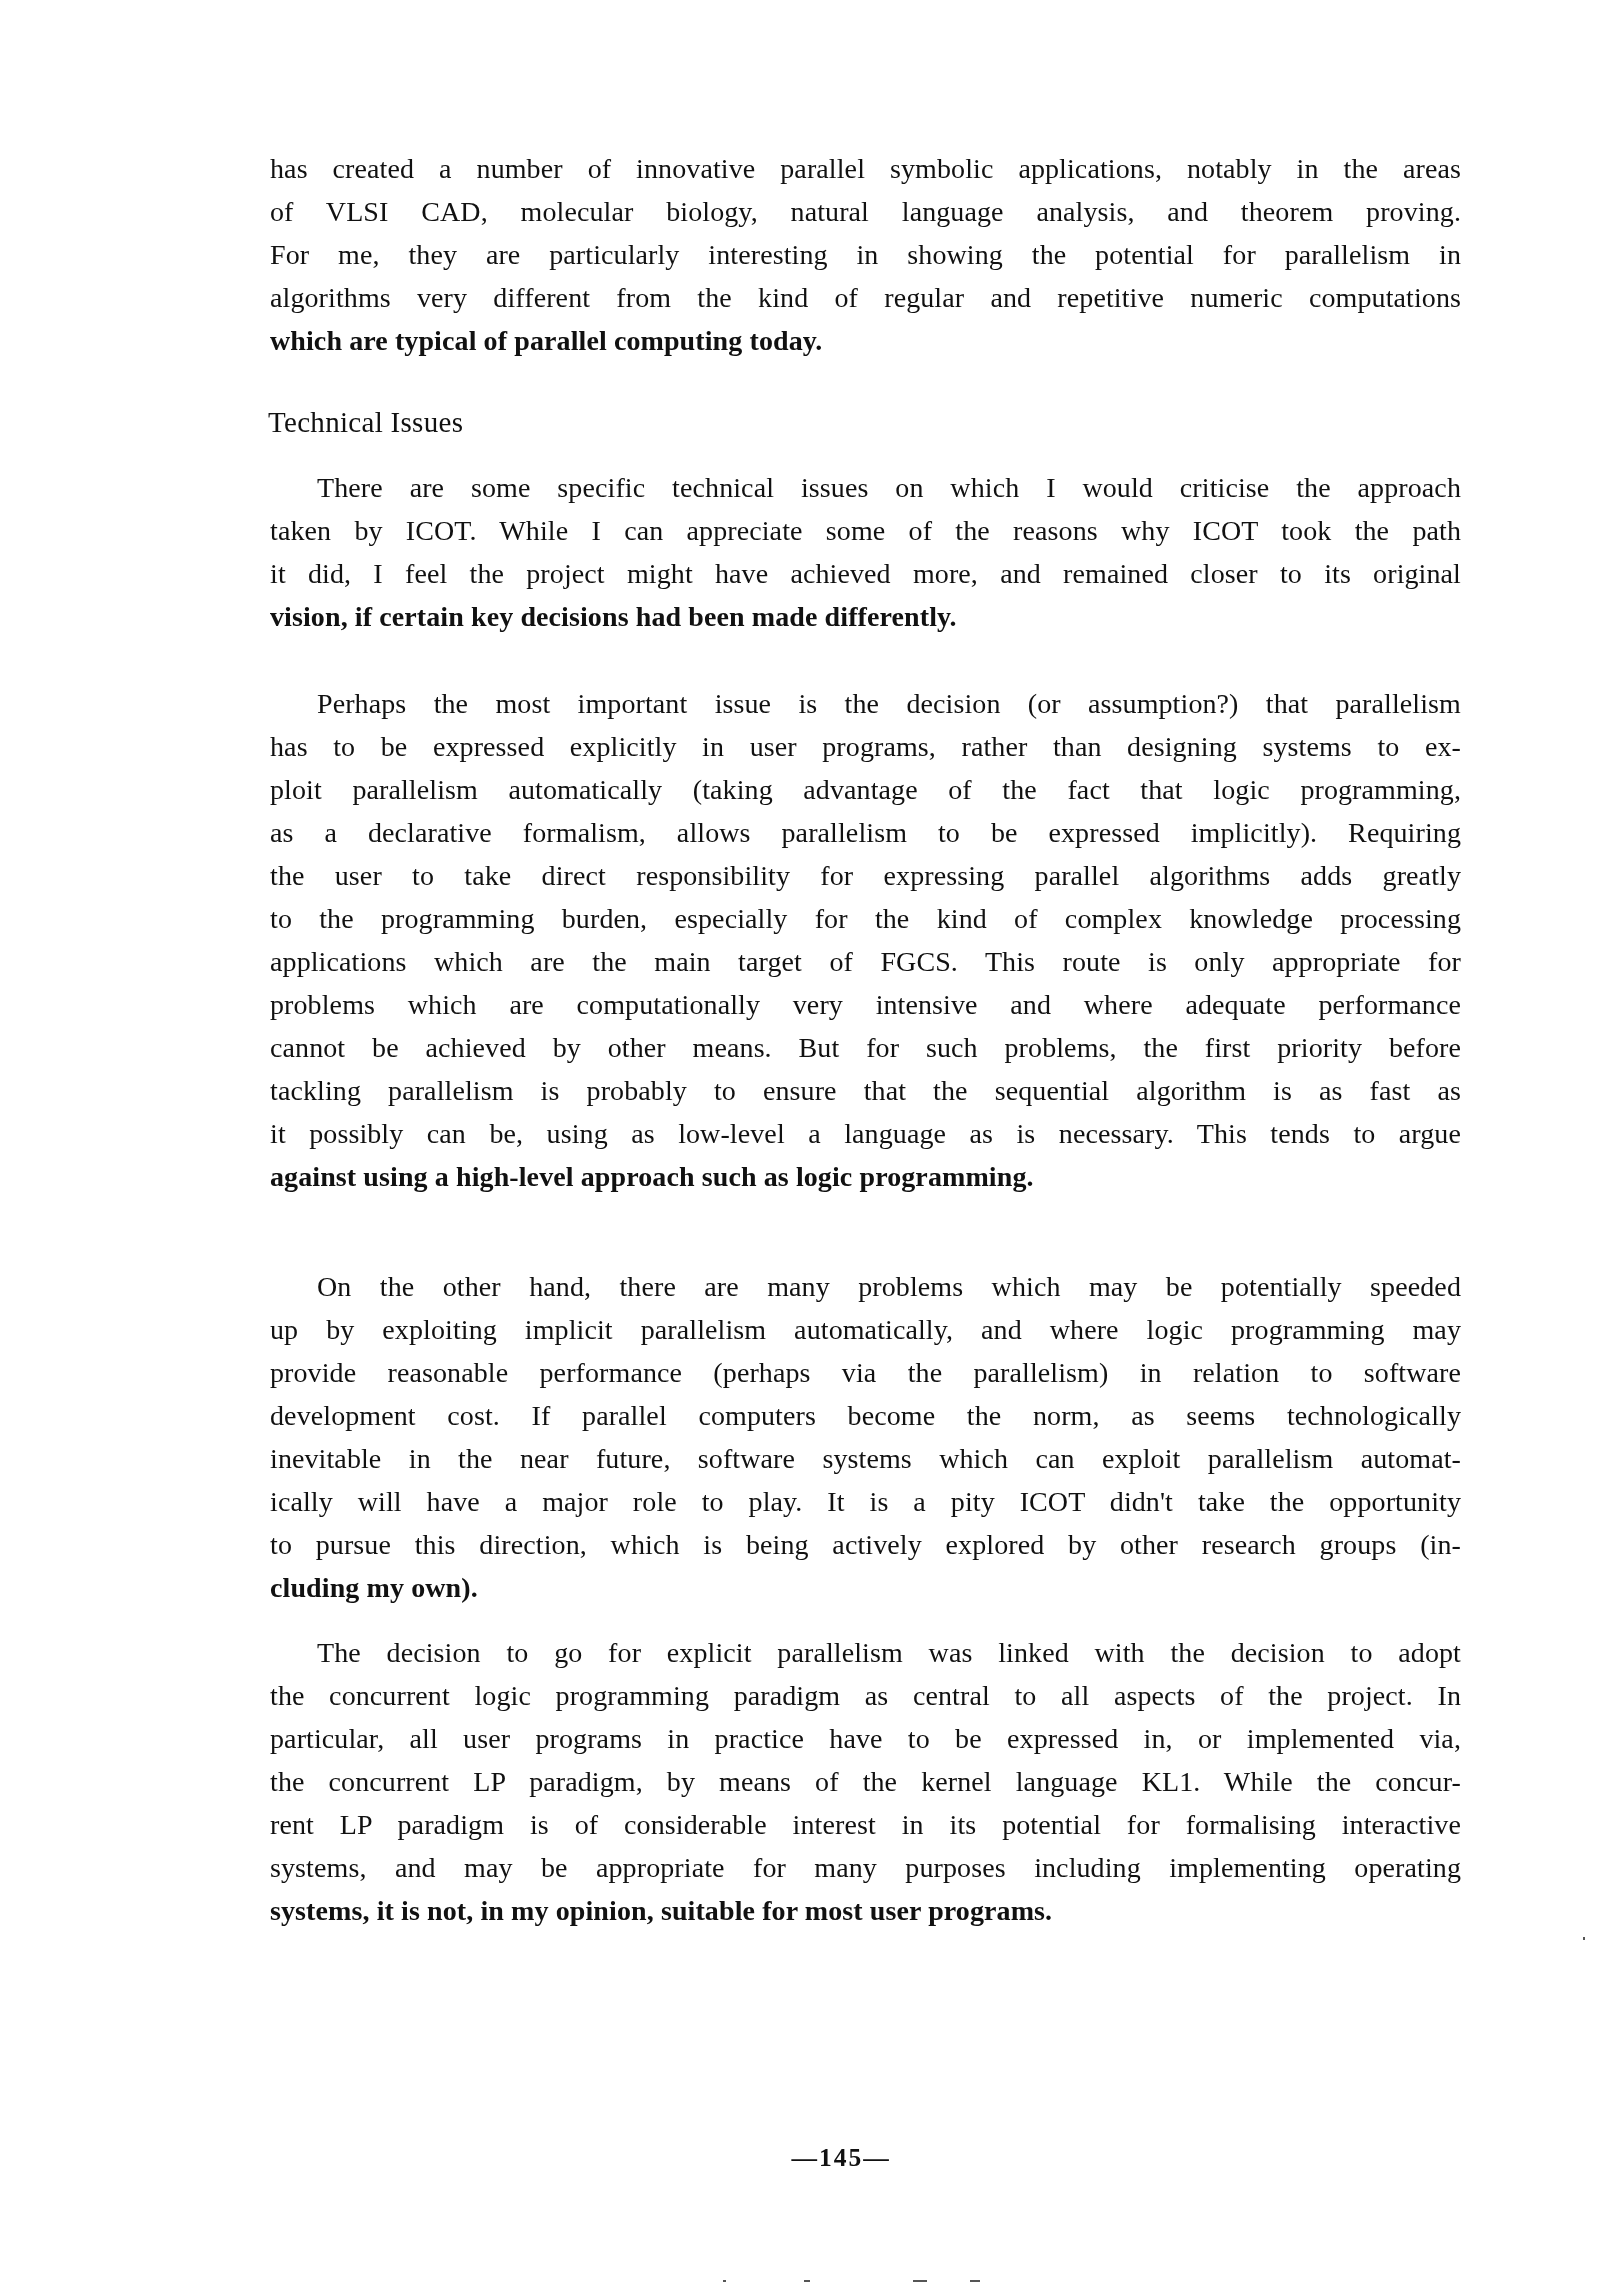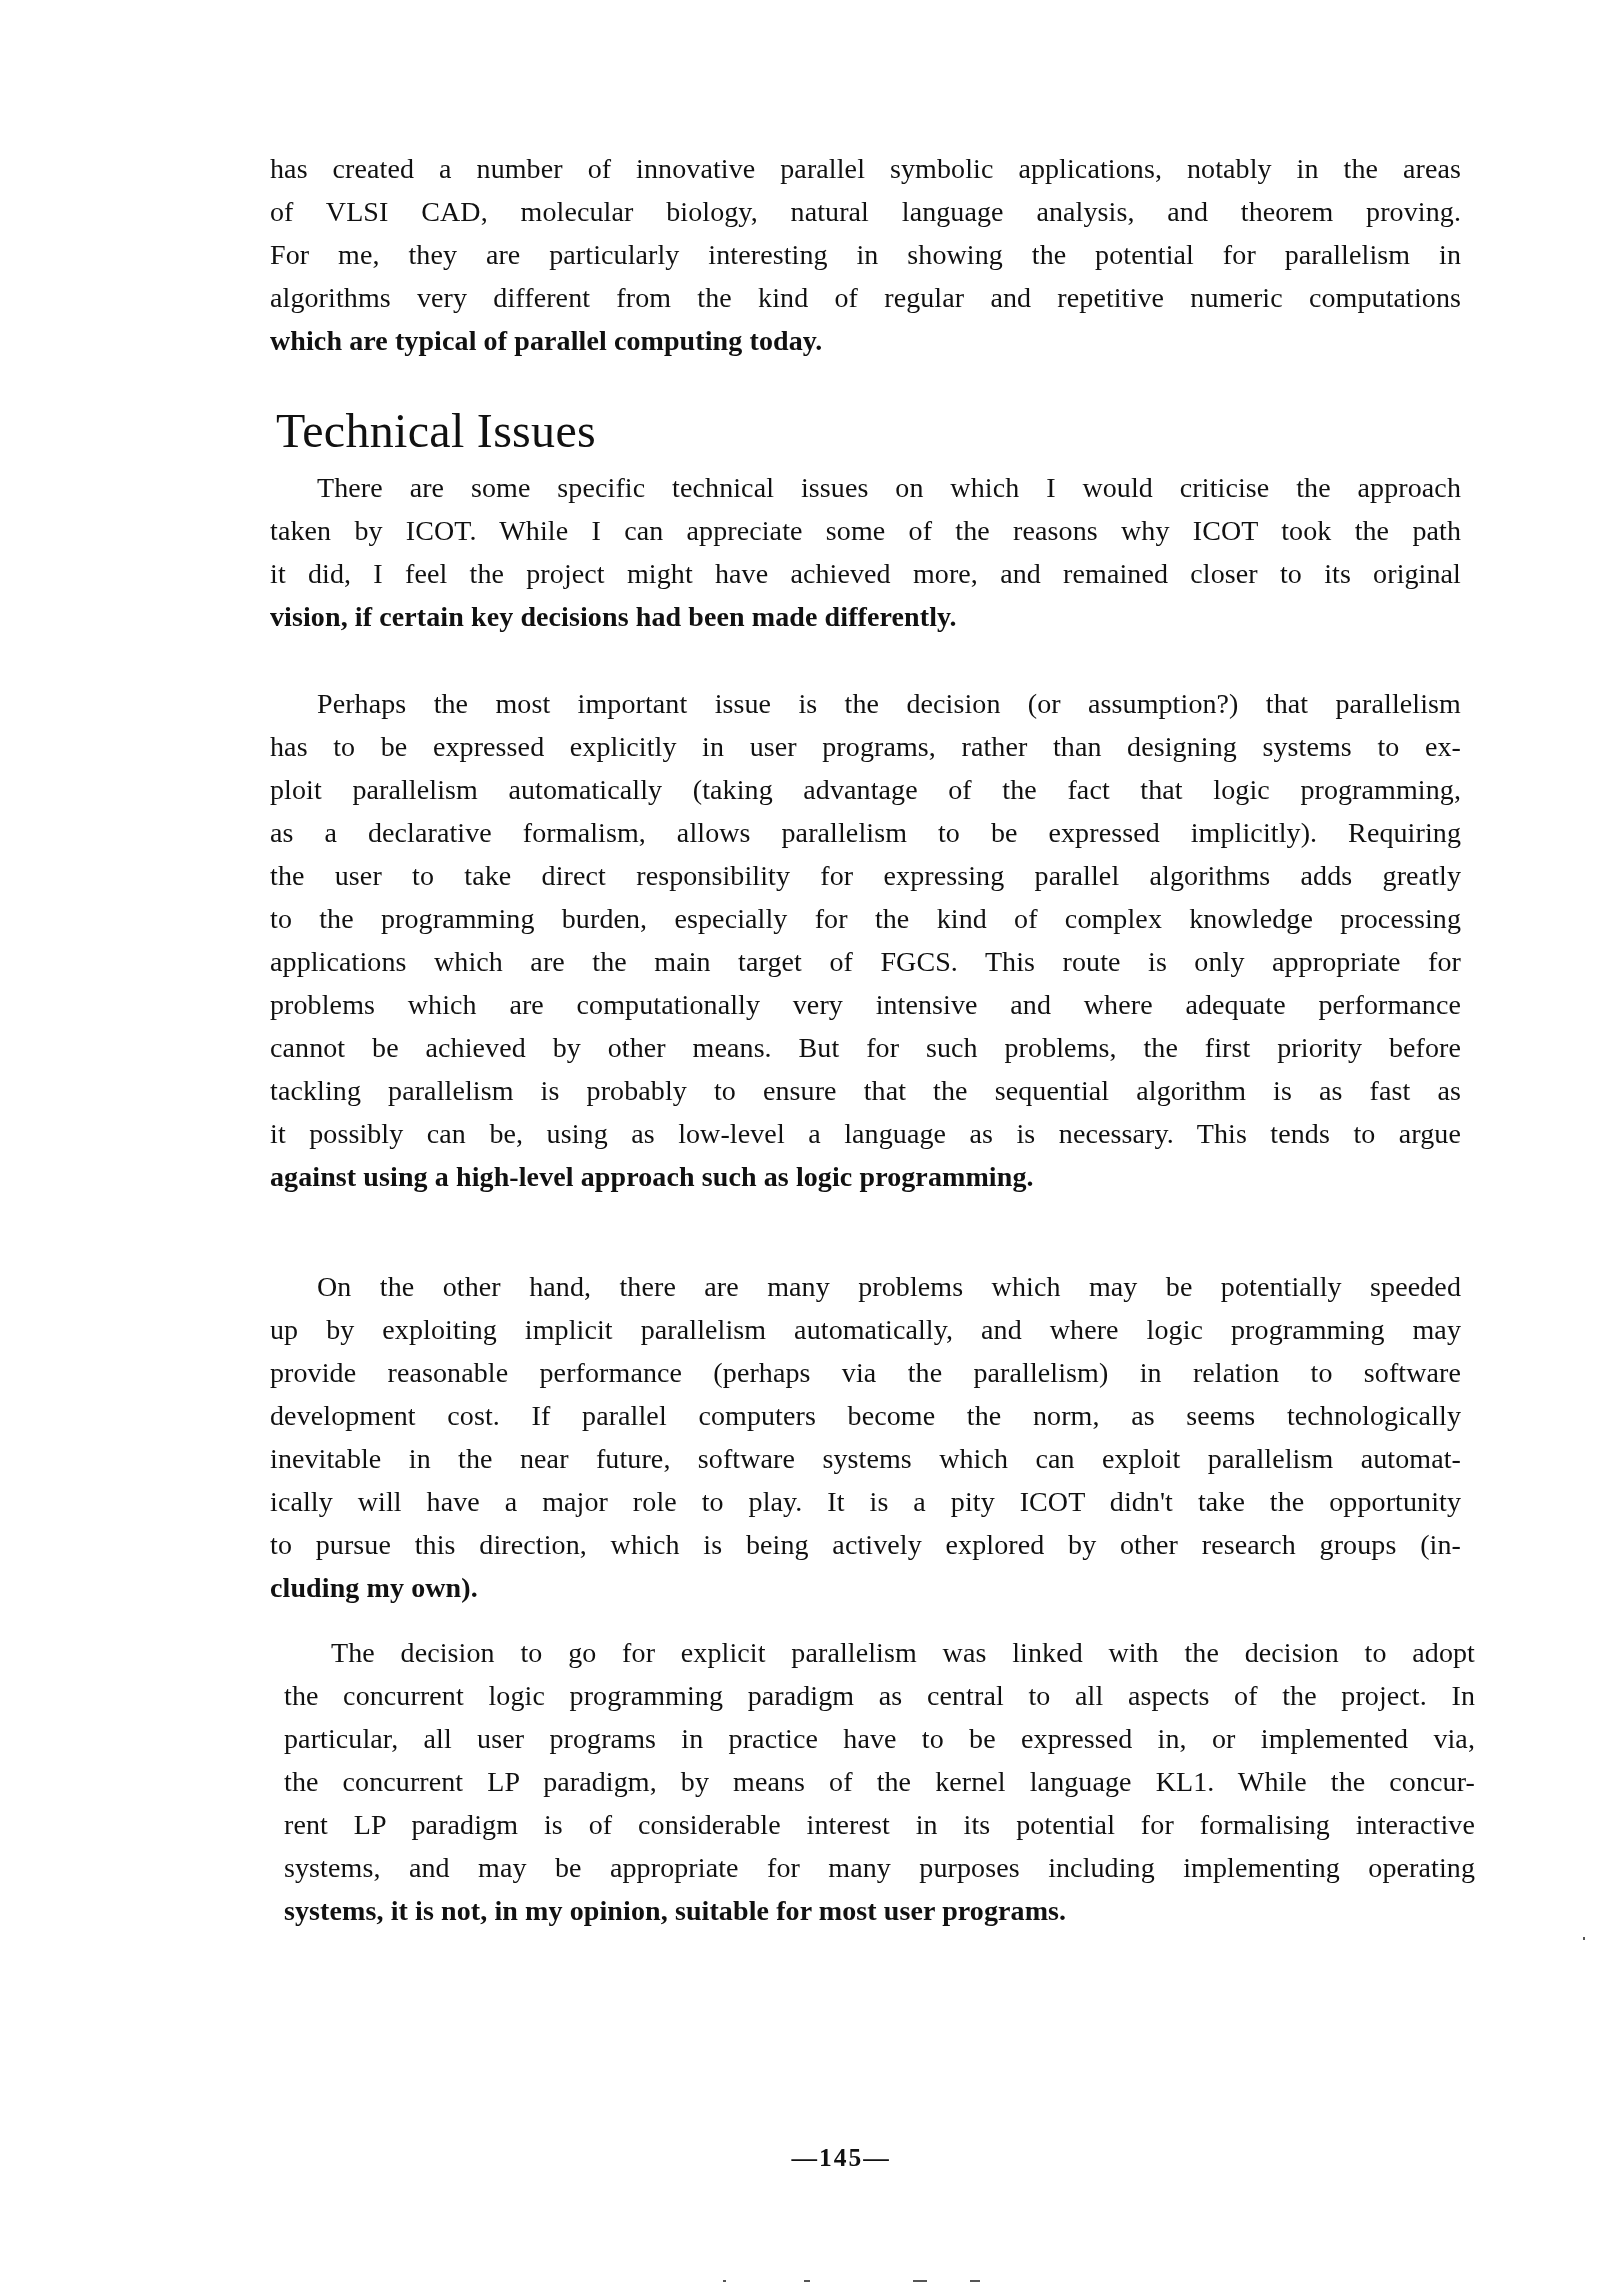--- a/index.html
+++ b/index.html
@@ -41,24 +41,24 @@
     text-align-last: left;
     font-weight: bold;
   }
   .line.indent {
     padding-left: 47px;
   }
   .heading {
     position: absolute;
     left: 268px;
     top: 400px;
-    font-size: 48px;
+    font-size: 29px;
     font-weight: normal;
     line-height: 45px;
-    margin: 8px;
+    margin: 0;
     letter-spacing: 0.3px;
   }
   .page-number {
     position: absolute;
     left: 0;
     width: 1623px;
     top: 2143px;
     text-align: center;
     font-size: 25.5px;
     font-weight: bold;
@@ -112,21 +112,21 @@
     <span class="line indent">On the other hand, there are many problems which may be potentially speeded</span>
     <span class="line">up by exploiting implicit parallelism automatically, and where logic programming may</span>
     <span class="line">provide reasonable performance (perhaps via the parallelism) in relation to software</span>
     <span class="line">development cost. If parallel computers become the norm, as seems technologically</span>
     <span class="line">inevitable in the near future, software systems which can exploit parallelism automat-</span>
     <span class="line">ically will have a major role to play. It is a pity ICOT didn't take the opportunity</span>
     <span class="line">to pursue this direction, which is being actively explored by other research groups (in-</span>
     <span class="line last">cluding my own).</span>
   </div>
 
-  <div class="block" style="top:1631px;margin-left:14px;">
+  <div class="block" style="top:1631px;">
     <span class="line indent">The decision to go for explicit parallelism was linked with the decision to adopt</span>
     <span class="line">the concurrent logic programming paradigm as central to all aspects of the project. In</span>
     <span class="line">particular, all user programs in practice have to be expressed in, or implemented via,</span>
     <span class="line">the concurrent LP paradigm, by means of the kernel language KL1. While the concur-</span>
     <span class="line">rent LP paradigm is of considerable interest in its potential for formalising interactive</span>
     <span class="line">systems, and may be appropriate for many purposes including implementing operating</span>
     <span class="line last">systems, it is not, in my opinion, suitable for most user programs.</span>
   </div>
 
   <div class="page-number">—145—</div>

